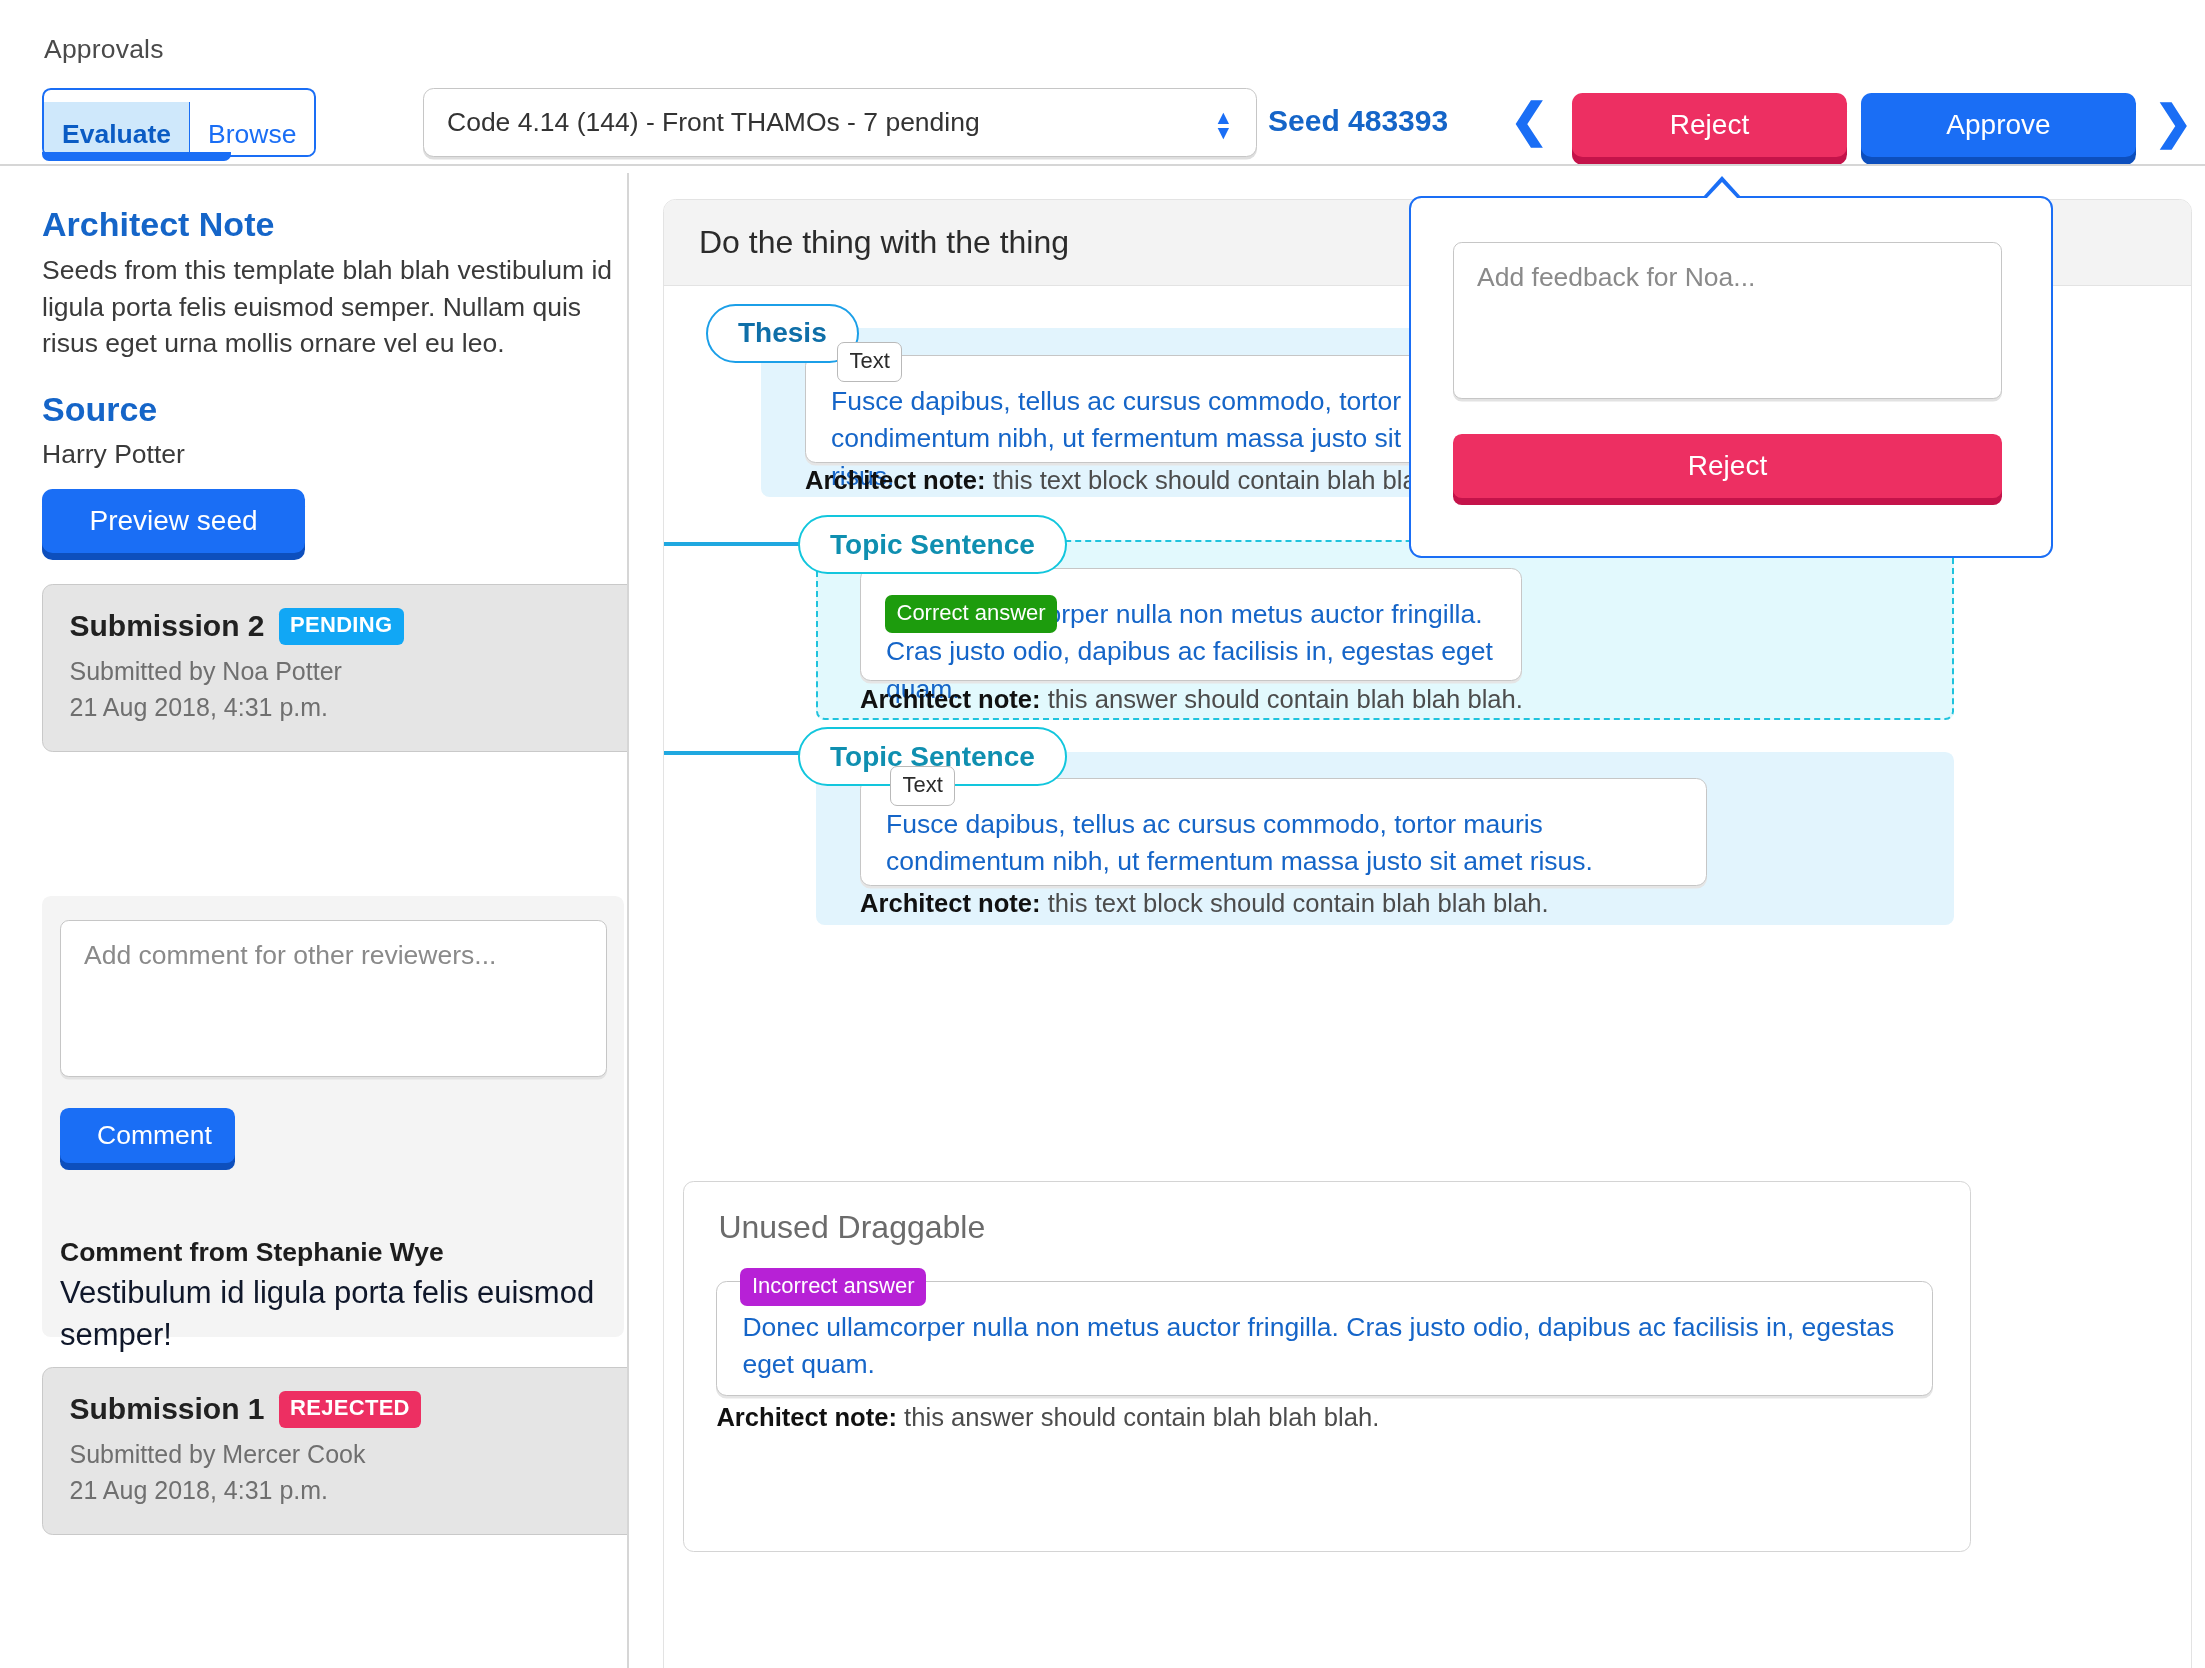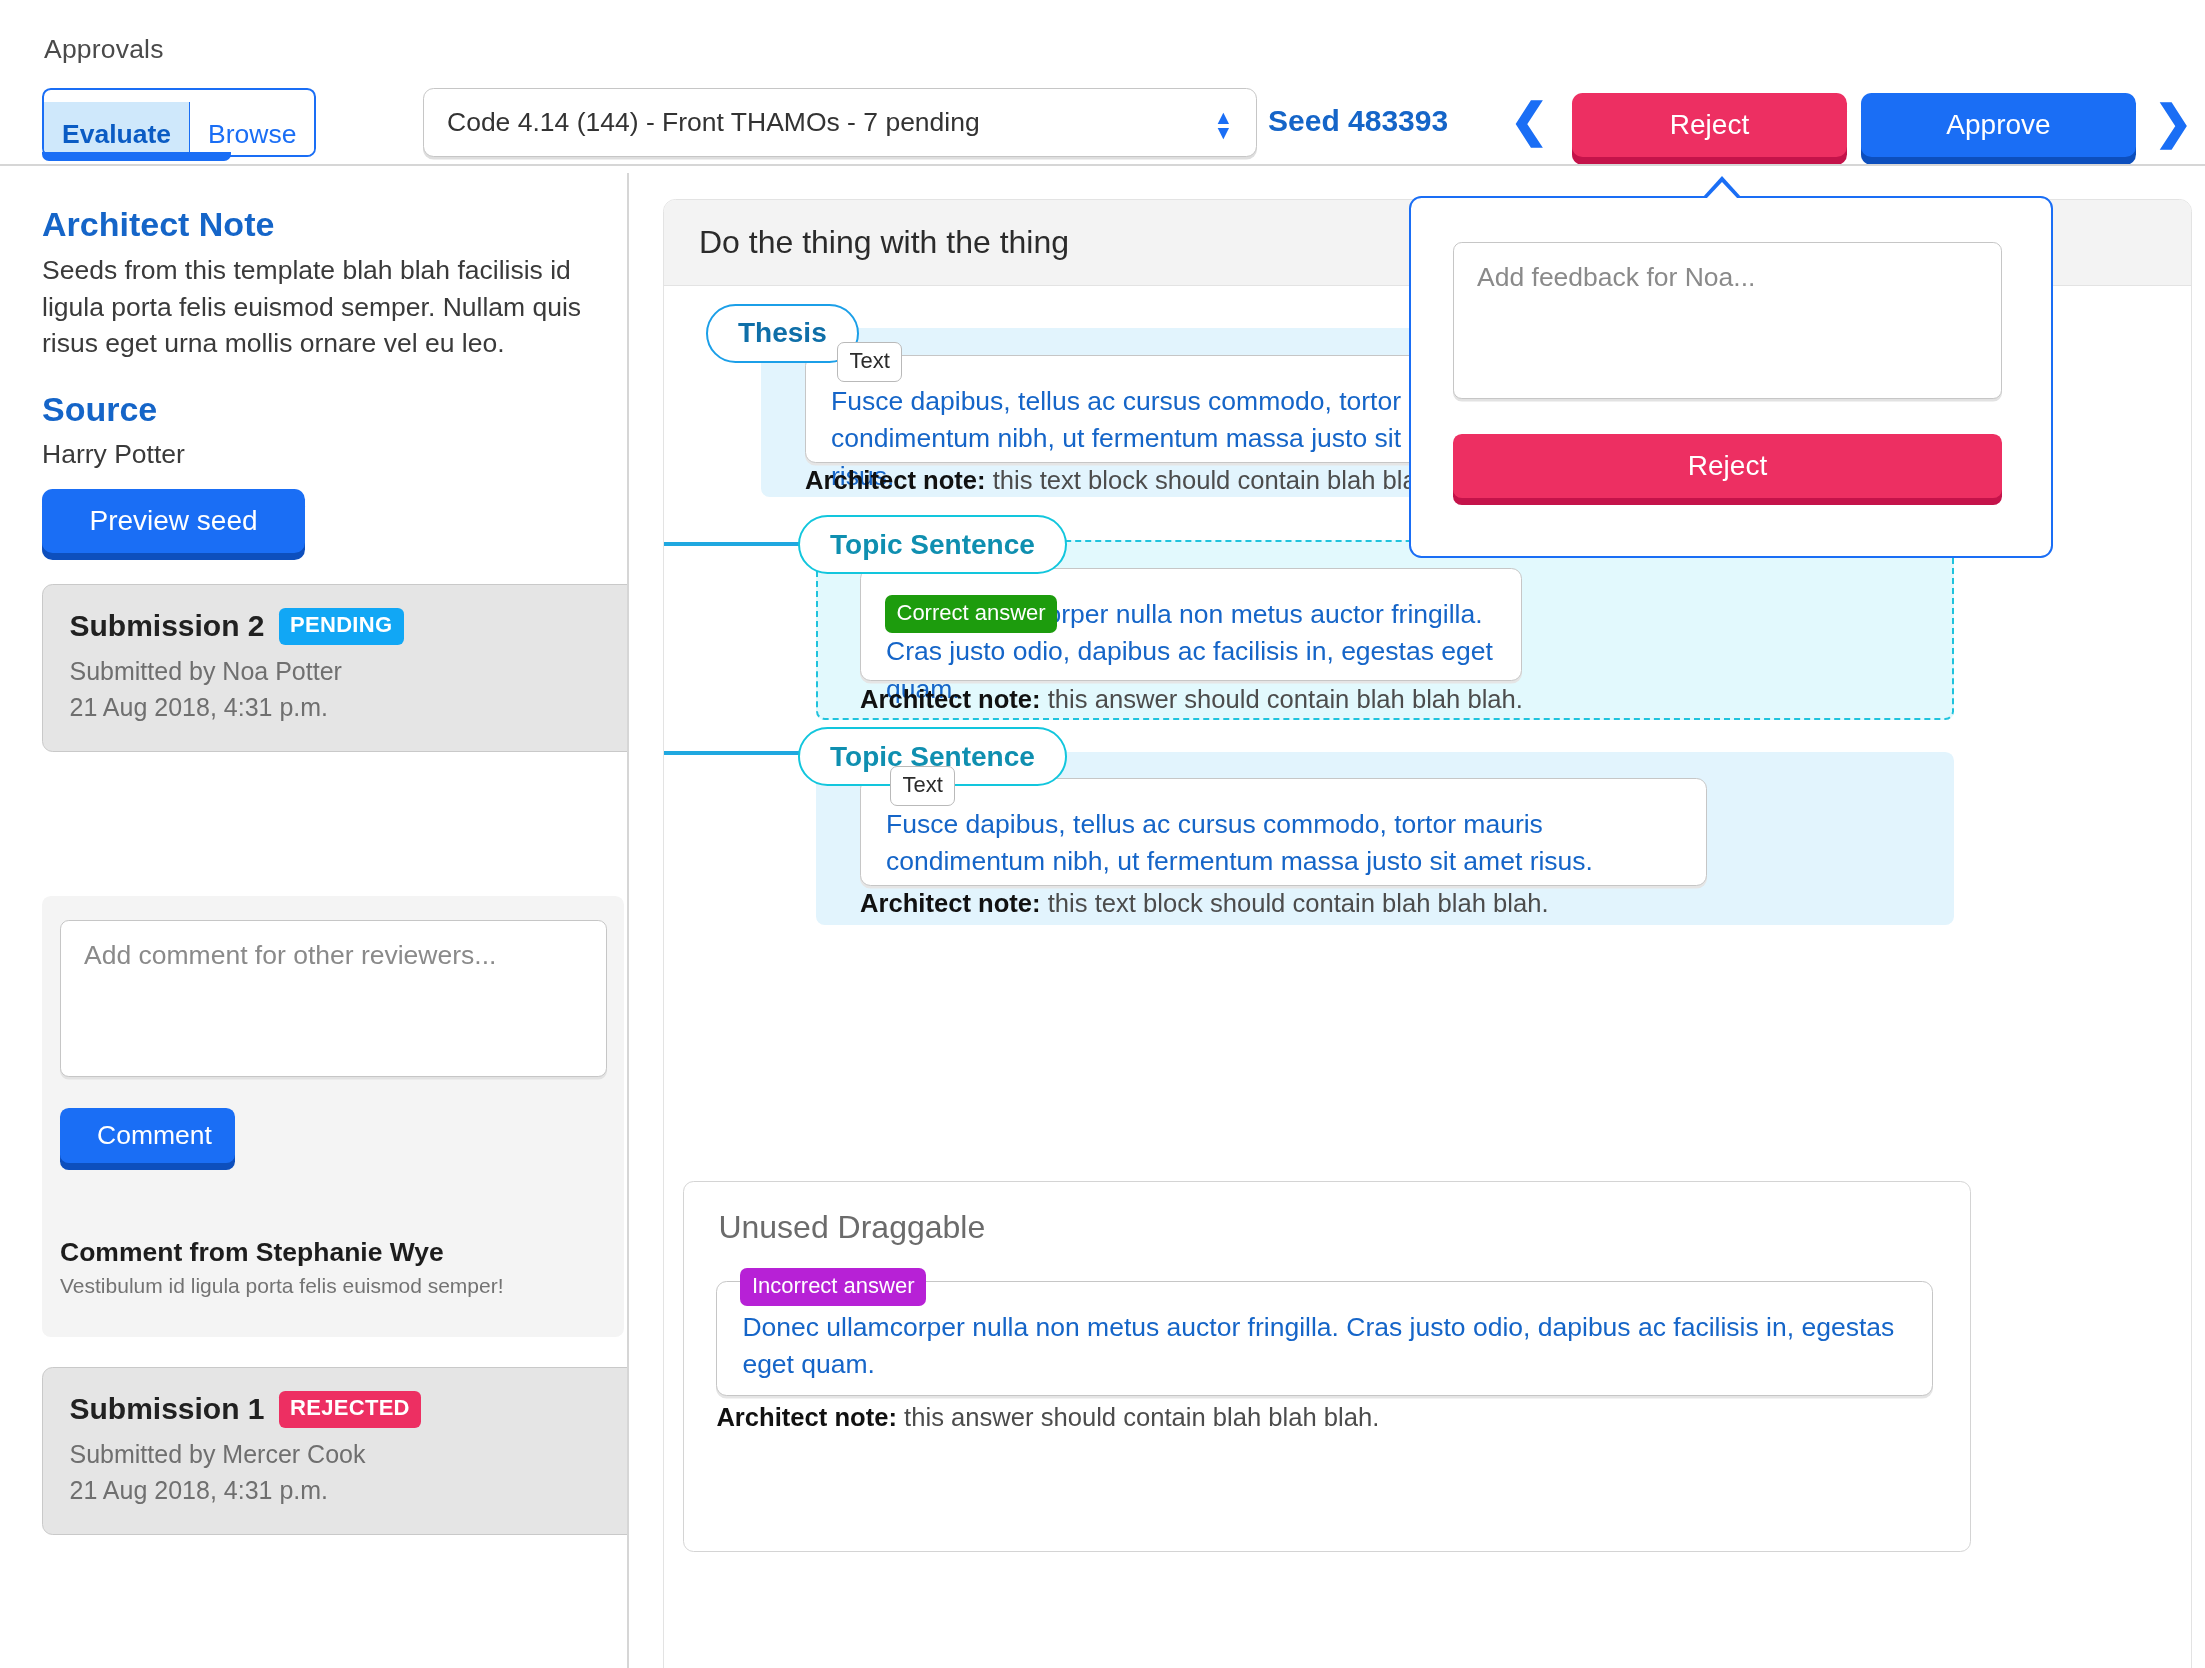--- a/index.html
+++ b/index.html
@@ -124,21 +124,21 @@
     box-shadow: 0 2.6px 0 #e2e2e2;
   }
   #btn-comment {
     position: absolute; left: 60px; top: 935px; width: 175px; height: 55px;
     background: #1a6ef5; color: #fff; border: none; border-radius: 8.8px;
     font-size: 26.5px; cursor: pointer; box-shadow: 0 7px 0 #0d4fbd;
     font-family: inherit;
     padding-left: 20px;
   }
   .cmt-title { font-size: 26.5px; font-weight: 700; color: #1d1d1d; }
-  .cmt-body  { font-size: 21px; color: #737373; line-height: 1.38; margin-top: 3.5px; }
+  .cmt-body  { font-size: 31px; color: #0f172a; line-height: 1.38; margin-top: 3.5px; }
   .cmt-block { position: absolute; left: 60px; width: 547px; margin-top: 48px; }
 
   #sidebar-divider {
     position: absolute; left: 627px; top: 173px; width: 1.8px; height: 1495px; background: #d6d6d6;
   }
 
   
   #main-card {
     position: absolute; left: 663px; top: 199px; width: 1529px; height: 1482px;
     background: #fff; border: 1.8px solid #e3e3e3; border-radius: 12.4px;
@@ -259,21 +259,21 @@
   <button class="hdr-btn" id="btn-approve">Approve</button>
 
   <div class="nav-chev" id="chev-next">❯</div>
 </div>
 <div id="top-divider"></div>
 
 <div id="sidebar">
   <div id="sidebar-inner">
 
     <div class="side-h" id="arch-note-h">Architect Note</div>
-    <div id="arch-note-body">Seeds from this template blah blah facilisis id ligula porta felis euismod semper. Nullam quis risus eget urna mollis ornare vel eu leo.</div>
+    <div id="arch-note-body">Seeds from this template blah blah vestibulum id ligula porta felis euismod semper. Nullam quis risus eget urna mollis ornare vel eu leo.</div>
 
     <div class="side-h" id="source-h">Source</div>
     <div id="source-body">Harry Potter</div>
 
     <button id="btn-preview-seed">Preview seed</button>
 
     <div class="sub-card" style="top:411px;">
       <div class="sub-title-row">
         <span class="sub-title">Submission 2</span>
         <span class="badge pending">PENDING</span>

